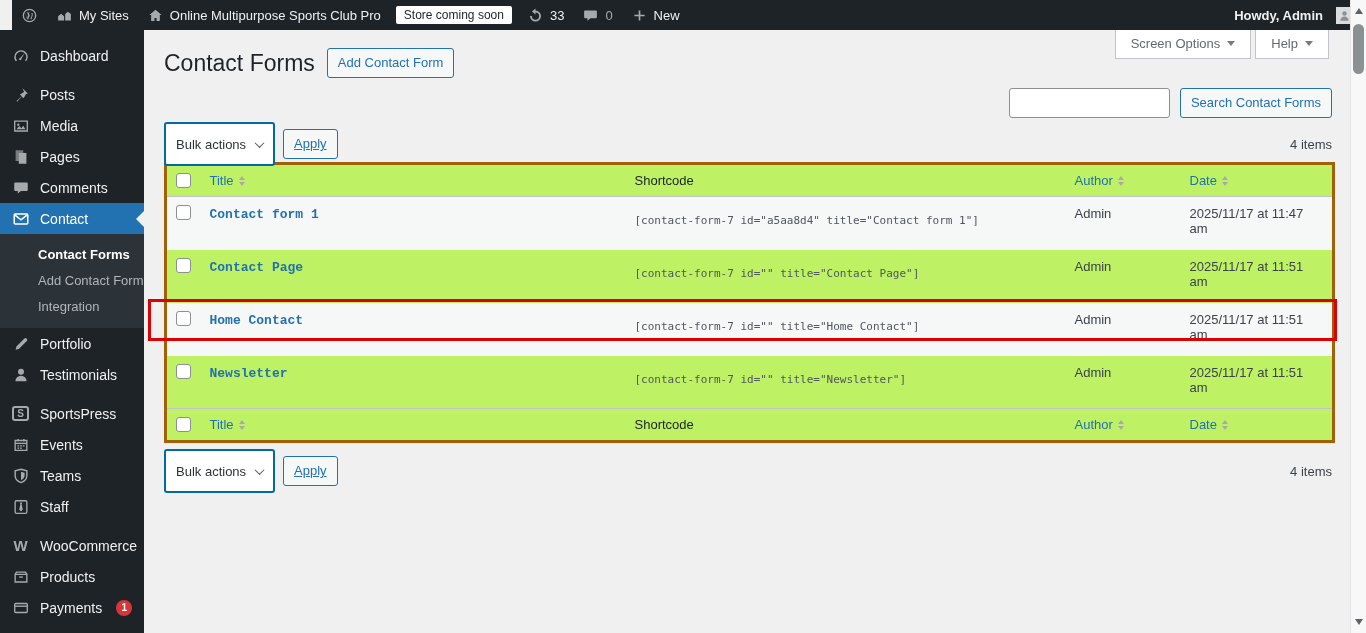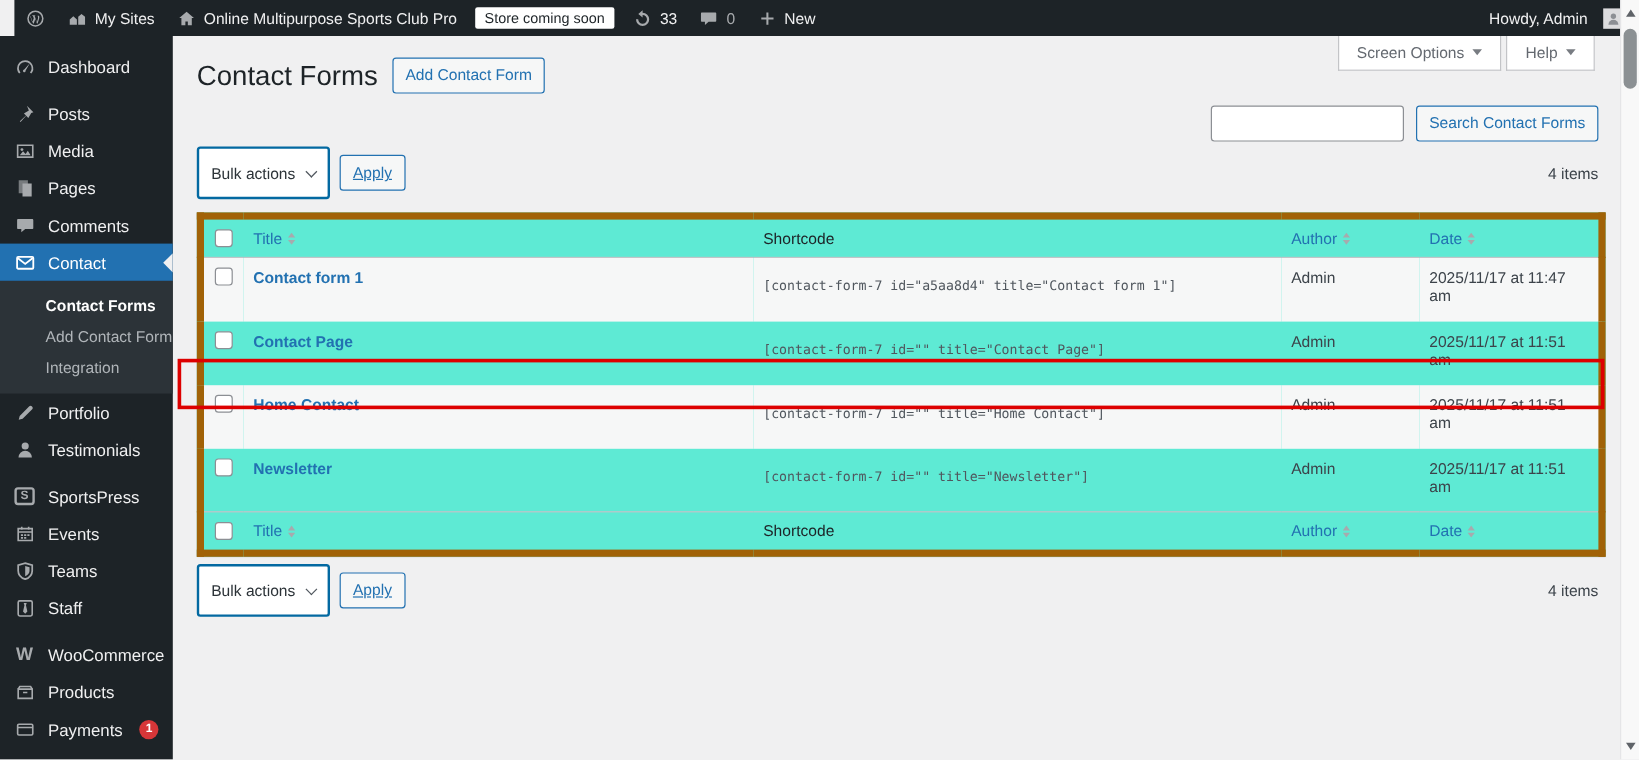--- a/index.html
+++ b/index.html
@@ -7,21 +7,21 @@
 
   
   .adminbar { position:absolute; top:0; left:12px; width:1350px; height:30px; background:#1d2327; color:#f0f0f1; display:flex; align-items:center; justify-content:space-between; font-size:13px; z-index:30; }
   .ab-left, .ab-right { display:flex; align-items:center; height:100%; }
   .ab-item { display:flex; align-items:center; gap:6px; padding:0 9px; height:100%; color:#f0f0f1; cursor:pointer; }
   .ab-item svg { width:17px; height:17px; fill:#a7aaad; }
   .ab-badge { background:#fff; color:#1d2327; font-size:12px; padding:2px 8px; border-radius:2px; margin:0 6px; white-space:nowrap; }
   .ab-count-dim { color:#a7aaad; }
   .avatar { width:17px; height:17px; background:#dcdcde; display:inline-flex; align-items:center; justify-content:center; margin-left:7px; }
   .avatar svg { width:13px; height:13px; fill:#8c8f94; }
-  .ab-right { padding-right:0; }
+  .ab-right { padding-right:0;font-weight:bold; }
 
   
   .sidebar { position:absolute; top:30px; left:0; width:144px; height:603px; background:#1d2327; z-index:20; padding-top:10px; overflow:hidden; }
   .menu-item { height:31px; display:flex; align-items:center; gap:10px; padding:0 11px; font-size:14px; color:#f0f0f1; cursor:pointer; position:relative; }
   .menu-item .ico { width:19px; height:19px; display:inline-flex; align-items:center; justify-content:center; color:#a7aaad; flex:none; }
   .menu-item .ico svg { width:18px; height:18px; fill:currentColor; }
   .menu-item.active { background:#2271b1; color:#fff; }
   .menu-item.active .ico { color:#fff; }
   .menu-item.active::after { content:""; position:absolute; right:0; top:50%; margin-top:-8px; border:8px solid transparent; border-right-color:#f0f0f1; }
   .menu-sep { height:8px; }
@@ -45,35 +45,35 @@
   .search-row { display:flex; justify-content:flex-end; align-items:center; gap:10px; margin-top:10px; height:30px; }
   .search-input { width:161px; height:30px; border:1px solid #8c8f94; border-radius:3px; background:#fff; padding:0 8px; font-size:13px; font-family:inherit; }
 
   .toolbar { display:flex; align-items:center; margin-top:11px; height:30px; }
   .toolbar .right { margin-left:auto; font-size:13px; color:#3c434a; }
   .fake-select { height:44px; background:#fff; border:2px solid #0369a1; border-radius:3px; display:inline-flex; align-items:center; padding:0 10px; font-size:13px; color:#2c3338; cursor:pointer; margin-right:8px; }
   .chev { width:7px; height:7px; border-right:1.7px solid #50575e; border-bottom:1.7px solid #50575e; transform:rotate(45deg) translate(-1px,-1px); margin-left:10px; }
   .toolbar .btn { height:30px;text-decoration:underline; }
 
   
-  table.list { width:1168px; border-collapse:collapse; background:#5eead4; border:6px solid #a16207; margin-top:18px; box-shadow:0 1px 1px rgba(0,0,0,.04); table-layout:fixed; }
+  table.list { width:1168px; border-collapse:collapse; background:#bef264; border:3px solid #a16207; margin-top:3px; box-shadow:0 1px 1px rgba(0,0,0,.04); table-layout:fixed; }
   table.list td, table.list th { text-align:left; vertical-align:top; font-weight:normal; }
   .col-cb { width:36px; } .col-title { width:425px; } .col-short { width:440px; } .col-author { width:115px; } .col-date { width:152px; }
   thead td, thead th, tfoot td, tfoot th { padding:8px 8px; font-size:13px; color:#1d2327; }
   thead tr { border-bottom:1px solid #c3c4c7; }
   tfoot tr { border-top:1px solid #c3c4c7; }
   .sort-link { color:#2271b1; text-decoration:none; display:inline-flex; align-items:center; cursor:pointer; }
   .sorter { display:inline-flex; flex-direction:column; gap:2px; margin-left:5px; }
   .sorter .up { width:0; height:0; border-left:3.5px solid transparent; border-right:3.5px solid transparent; border-bottom:4.5px solid #a7aaad; }
   .sorter .down { width:0; height:0; border-left:3.5px solid transparent; border-right:3.5px solid transparent; border-top:4.5px solid #a7aaad; }
   tbody tr { height:53px; }
   tbody tr.striped { background:#f6f7f7; }
   tbody td { padding:9px 8px; font-size:13px; color:#3c434a; }
   td.cell-cb, thead .cell-cb, tfoot .cell-cb { padding:8px 0 0 9px; }
-  .row-title-link { color:#2271b1; font-weight:bold; text-decoration:none; cursor:pointer; }
+  .row-title-link { color:#2271b1; font-weight:bold; text-decoration:none; cursor:pointer;font-family:Liberation Mono, monospace; }
   td.cell-short { padding-top:15px; }
   .code { font-family:"DejaVu Sans Mono",monospace; font-size:11px; color:#50575e; cursor:pointer; }
   input[type=checkbox] { appearance:none; -webkit-appearance:none; width:15px; height:15px; border:1px solid #8c8f94; border-radius:3px; background:#fff; cursor:pointer; margin:0; }
 
   
   .red-overlay { position:absolute; left:148px; top:299px; width:1189px; height:42px; border:3px solid #dd0000; z-index:50; pointer-events:none; }
 
   
   .scrollbar { position:absolute; top:0; right:0; width:16px; height:633px; background:#f8f8f8; border-left:1px solid #e5e5e7; z-index:40; }
   .sb-up { position:absolute; top:8px; left:4px; width:0; height:0; border-left:4px solid transparent; border-right:4px solid transparent; border-bottom:6px solid #5f6368; }

